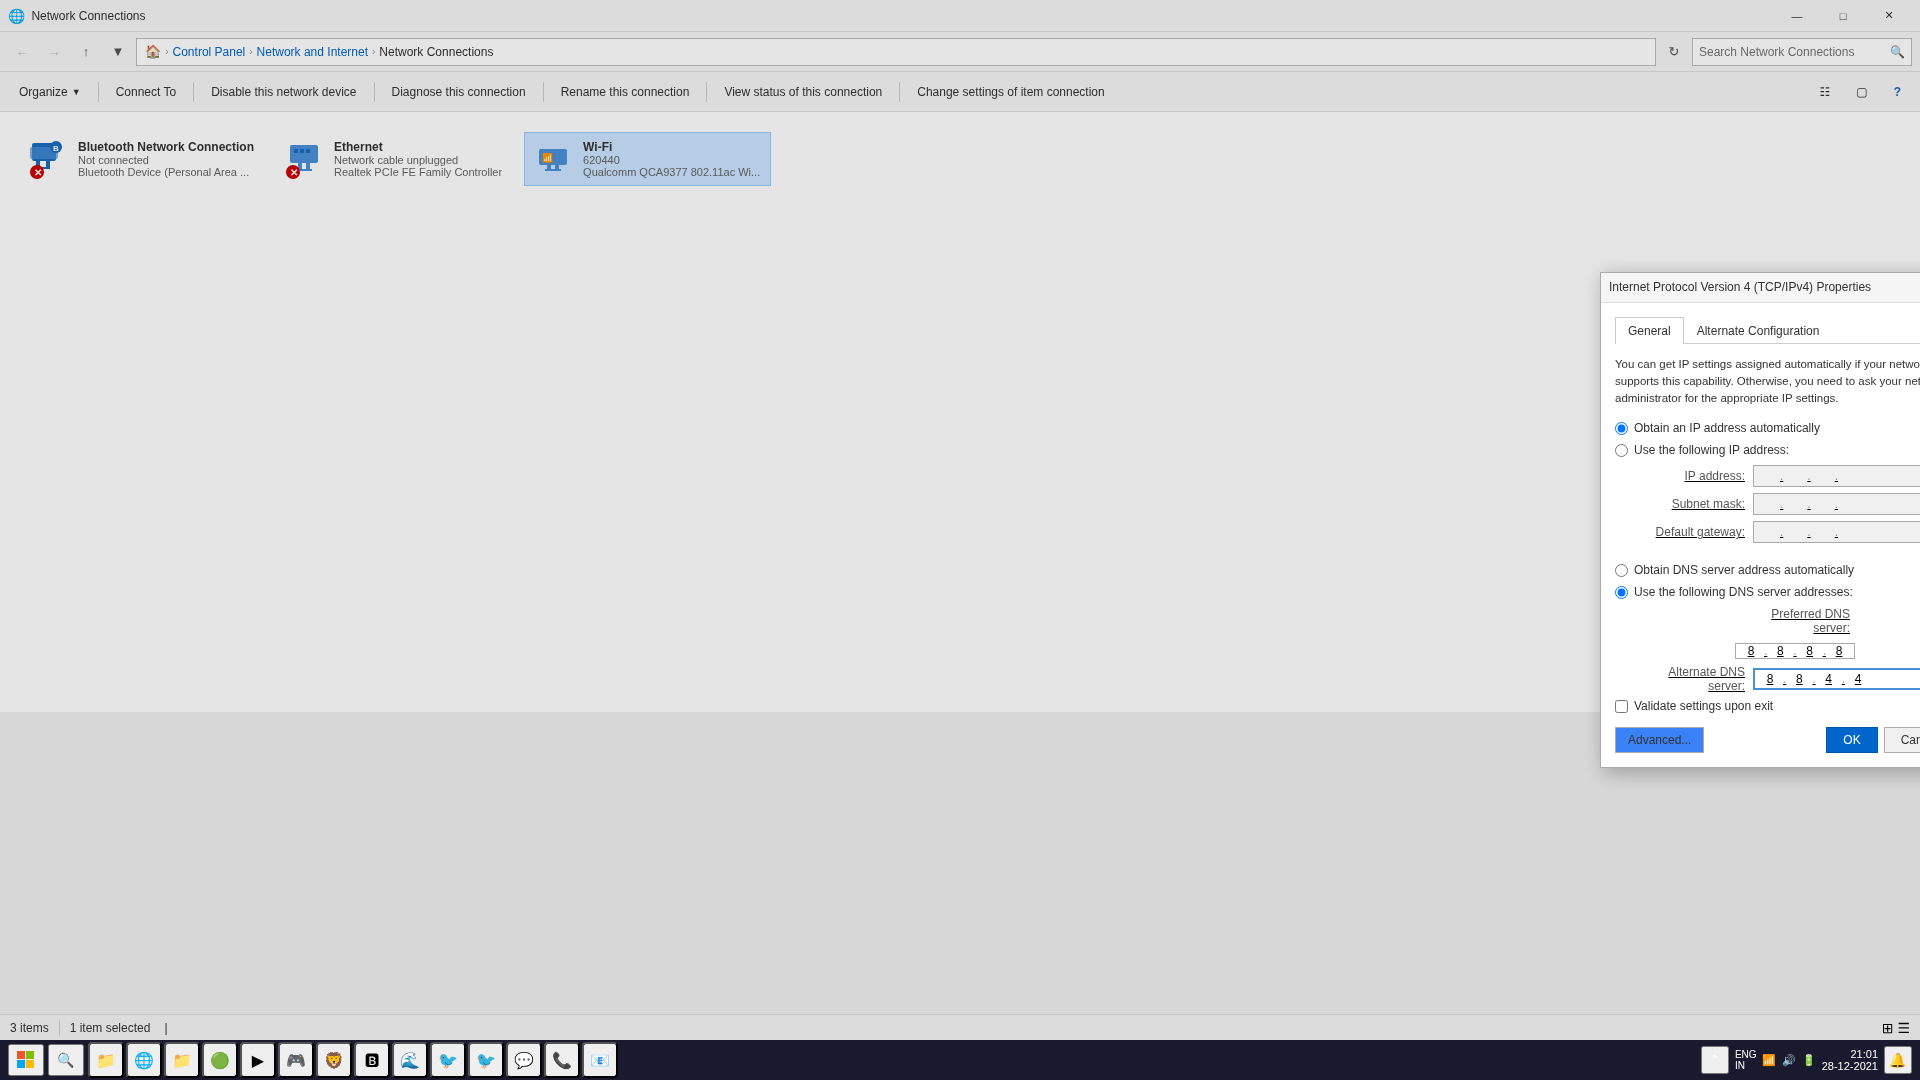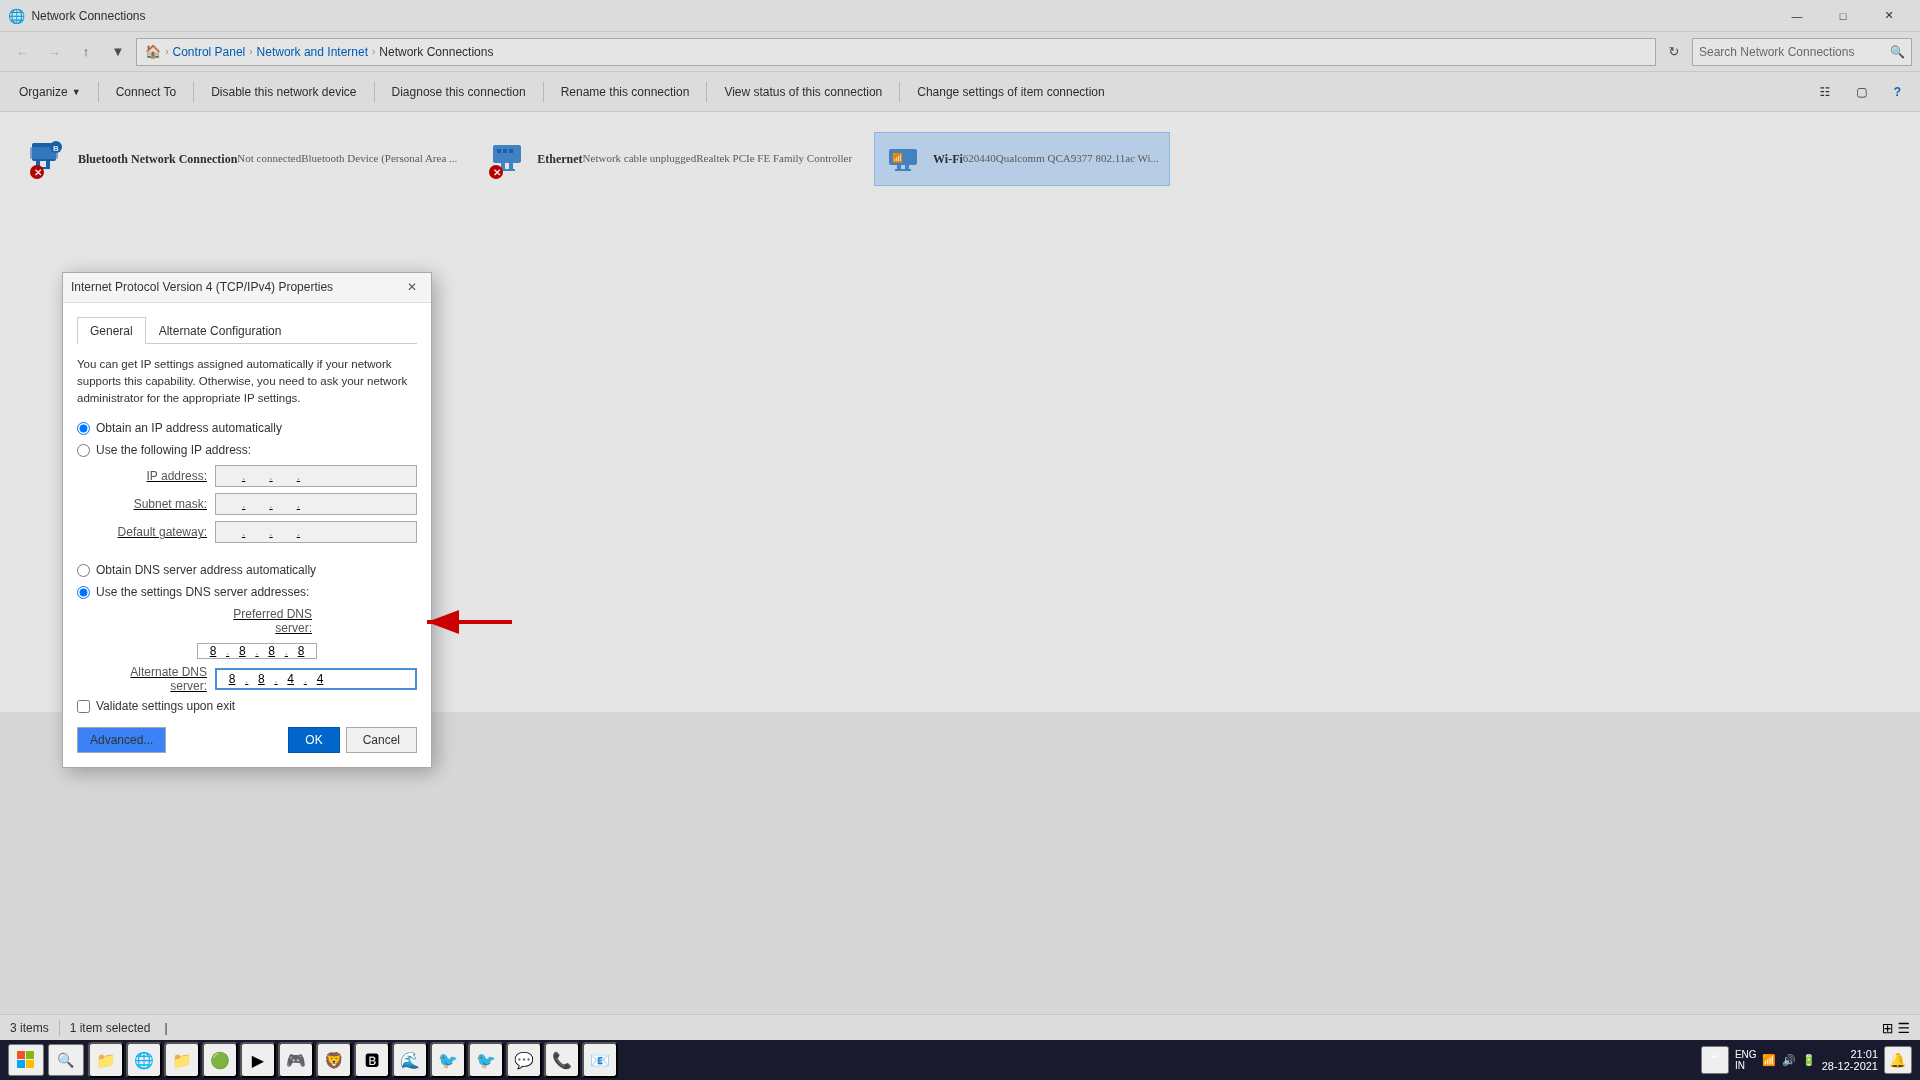--- a/index.html
+++ b/index.html
@@ -179,21 +179,21 @@
     }
     .adapter-item.selected {
       background: #cce5ff;
       border: 1px solid #99ccff;
     }
     .adapter-icon-wrapper {
       width: 40px;
       height: 40px;
       position: relative;
     }
-    .adapter-info { display: flex; flex-direction: row; font-family: Liberation Serif, serif; }
+    .adapter-info { display: flex; flex-direction: column; }
     .adapter-name { font-weight: 600; font-size: 12px; color: #333; }
     .adapter-status { font-size: 11px; color: #666; }
     .adapter-device { font-size: 11px; color: #666; }
 
     
     .status-bar {
       position: fixed;
       bottom: 40px;
       left: 0;
       right: 0;
@@ -277,21 +277,21 @@
       color: white;
     }
 
     
     .dialog-overlay {
       position: fixed;
       top: 0; left: 0; right: 0; bottom: 40px;
       background: rgba(0,0,0,0.1);
       display: flex;
       align-items: center;
-      justify-content: flex-start;
+      justify-content: flex-end;
       z-index: 100;
       padding-left: 12px;
     }
 
     
     .dialog {
       background: white;
       width: 370px;
       border: 1px solid #aaa;
       box-shadow: 4px 4px 20px rgba(0,0,0,0.3);
@@ -700,21 +700,21 @@
 
       <div class="dns-section">
 
         <div class="radio-option">
           <input type="radio" name="dns-mode" id="obtain-dns" style="">
           <label class="radio-label" for="obtain-dns">Obtain DNS server address automatically</label>
         </div>
 
         <div class="radio-option">
           <input type="radio" name="dns-mode" id="use-dns" checked="" style="">
-          <label class="radio-label" for="use-dns">Use the settings DNS server addresses:</label>
+          <label class="radio-label" for="use-dns">Use the following DNS server addresses:</label>
         </div>
 
         <div class="field-group" style="position:relative;">
 
           <div class="field-row preferred-dns-row" style="position:relative;flex-direction:column;">
             <span class="field-label">Preferred DNS server:</span>
             <div class="dotted-input" style="background:white;">
               <input type="text" value="8" style="width: 22px;">
               <span class="dotted-sep">.</span>
               <input type="text" value="8" style="width: 22px;">

